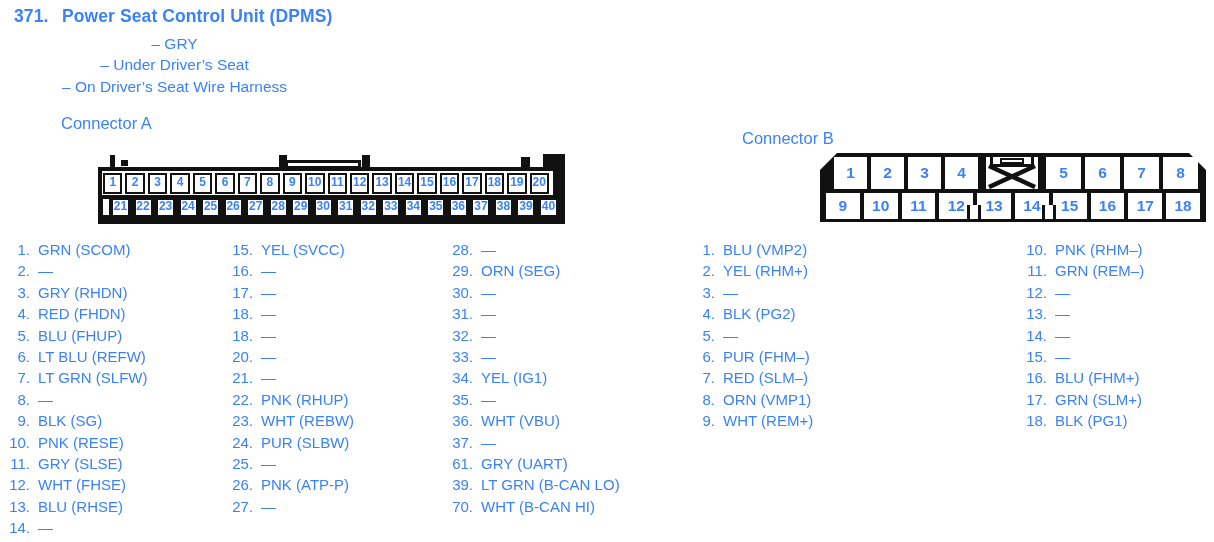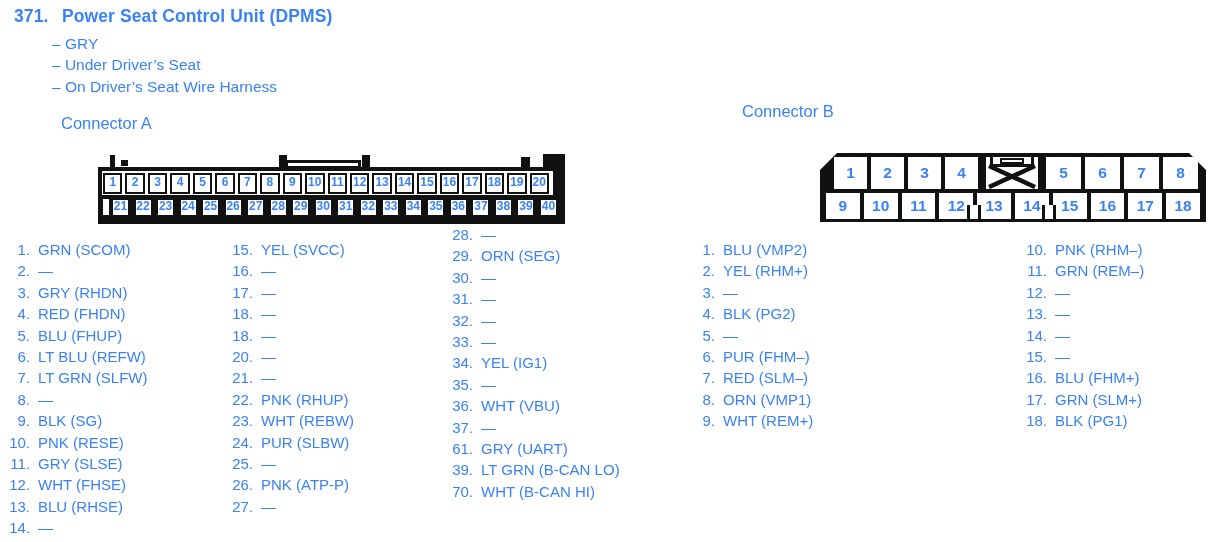--- a/index.html
+++ b/index.html
@@ -6,21 +6,21 @@
   .page {
     position:relative; width:1214px; height:542px; background:#fff;
     font-family:"Liberation Sans", sans-serif; color:#3b82f6; overflow:hidden;
     -webkit-font-smoothing:antialiased;
   }
   .abs { position:absolute; }
 
   
   .title-row { left:14px; top:6px; display:flex; font-weight:bold; font-size:17.5px; letter-spacing:.1px; }
   .title-num { width:48px; }
-  .detail { left:52px; font-size:15.5px; }
+  .detail { left:62px; font-size:15.5px;text-align:center; }
   .conn-heading { font-weight:normal; font-size:16.5px; }
 
   
   .pin-col { font-size:15px; }
   .pin-row { display:flex; height:21.4px; line-height:21.4px; white-space:pre; }
   .pin-num { flex:0 0 30px; width:30px; text-align:right; }
   .pin-label { margin-left:8px; }
 
   
   .connA { left:97px; top:152px; width:472px; height:74px; }
@@ -67,21 +67,21 @@
     <span>Power Seat Control Unit (DPMS)</span>
   </div>
   <div class="abs detail" style="top:33px;">
 
   <div style="height:21.3px; line-height:21.3px;">– GRY</div>
       <div style="height:21.3px; line-height:21.3px;">– Under Driver’s Seat</div>
       <div style="height:21.3px; line-height:21.3px;">– On Driver’s Seat Wire Harness</div>
     </div>
 
   <div class="abs conn-heading" style="left:61px; top:114px;">Connector A</div>
-  <div class="abs conn-heading" style="left:742px; top:102px;">Connector B</div>
+  <div class="abs conn-heading" style="left:742px; top:129px;">Connector B</div>
 
   <div class="abs connA">
     <div class="abs connA-body">
       <div class="connA-band"></div>
     </div>
     <div class="abs notch-post"></div>
     <div class="abs notch-knob"></div>
     <div class="abs latch-post" style="left:182px;"></div>
     <div class="abs latch-post" style="left:265px;"></div>
     <div class="abs latch-bar"></div>
@@ -286,21 +286,21 @@
     </div>
       <div class="pin-row">
       <span class="pin-num">26.</span>
       <span class="pin-label">PNK (ATP-P)</span>
     </div>
       <div class="pin-row">
       <span class="pin-num">27.</span>
       <span class="pin-label">—</span>
     </div>
     </div>
-  <div class="abs pin-col" style="left:443px; top:224px;">
+  <div class="abs pin-col" style="left:443px; top:239px;">
 
   <div class="pin-row">
       <span class="pin-num">28.</span>
       <span class="pin-label">—</span>
     </div>
       <div class="pin-row">
       <span class="pin-num">29.</span>
       <span class="pin-label">ORN (SEG)</span>
     </div>
       <div class="pin-row">

